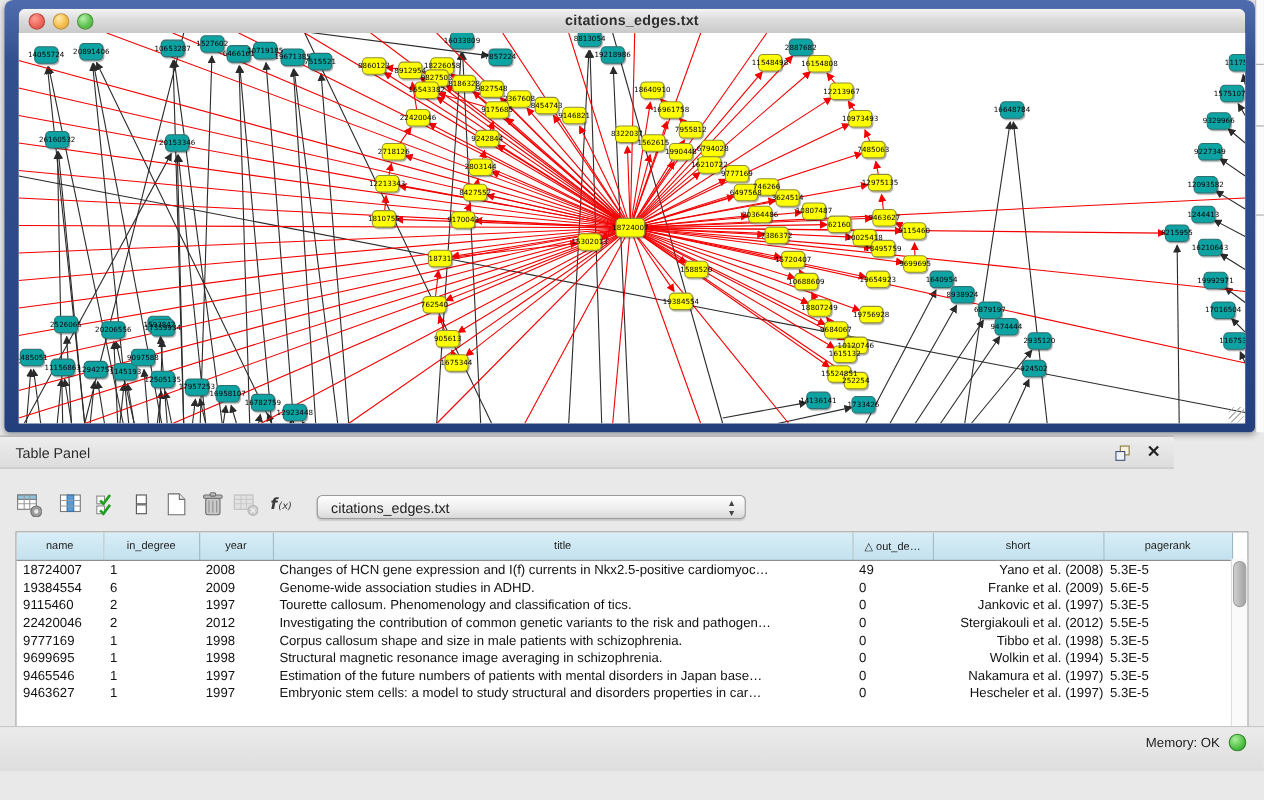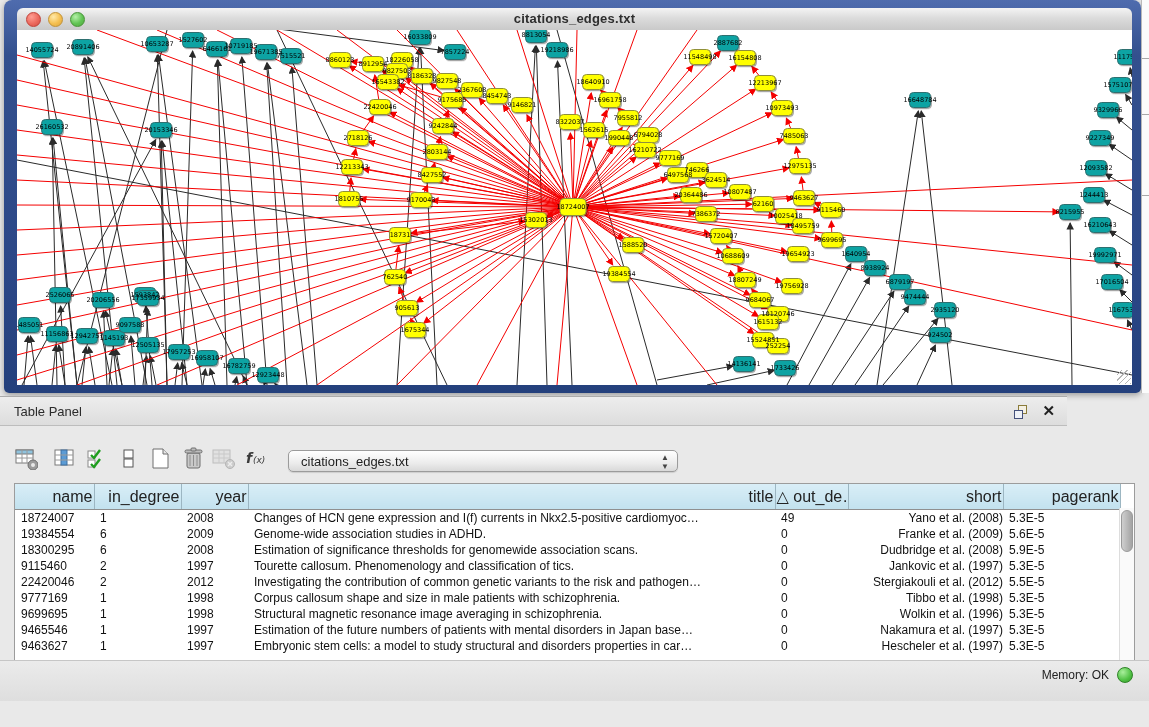--- a/index.html
+++ b/index.html
@@ -36,21 +36,21 @@
     border:1px solid #9b9b9b;border-radius:5px;background:linear-gradient(180deg,#ffffff,#ececec 60%,#d9d9d9);
     box-shadow:0 1px 1px rgba(0,0,0,.12);}
   .combo-text{position:absolute;left:12px;top:3px;font-size:13px;color:#1e1e1e;}
   .combo-arrows{position:absolute;right:8px;top:2px;font-size:8px;line-height:9px;color:#444;text-align:center;}
   
   .table-wrap{position:absolute;left:14px;top:56px;width:1121px;height:188px;box-sizing:border-box;
     background:#fff;border:1px solid #9c9c9c;overflow:hidden;}
   table.grid{border-collapse:collapse;table-layout:fixed;width:1105px;}
   table.grid th{height:23px;background:linear-gradient(180deg,#d9eef7,#c2e1ee);
     border-right:1px solid #9cb6c2;border-bottom:1px solid #8f8f8f;
-    font-size:16px;font-weight:normal;color:#222;text-align:right;overflow:hidden;white-space:nowrap;}
+    font-size:10px;font-weight:normal;color:#222;text-align:center;overflow:hidden;white-space:nowrap;}
   table.grid td{height:16px;font-size:12px;color:#111;padding:0 0 0 6px;
     overflow:hidden;white-space:nowrap;text-overflow:ellipsis;}
   td.center{text-align:right;padding:0;}
   .vscroll{position:absolute;right:0;top:24px;bottom:0;width:14px;background:#fafafa;border-left:1px solid #dddddd;}
   .vthumb{position:absolute;left:1px;top:2px;width:10px;height:40px;border-radius:6px;
     background:linear-gradient(90deg,#cfcfcf,#a3a3a3);border:1px solid #9a9a9a;}
   
   .seg{position:absolute;left:427px;top:246px;height:22px;display:flex;
     border:1px solid #8d8d8d;border-radius:6px;overflow:hidden;background:linear-gradient(180deg,#fdfdfd,#e6e6e6);
     box-shadow:0 1px 1px rgba(0,0,0,.15);}
@@ -643,29 +643,20 @@
             <tr>
               <td>19384554</td>
               <td>6</td>
               <td>2009</td>
               <td>Genome-wide association studies in ADHD.</td>
               <td>0</td>
               <td class="center">Franke et al. (2009)</td>
               <td>5.6E-5</td>
             </tr>
             <tr>
-              <td>18300295</td>
-              <td>6</td>
-              <td>2008</td>
-              <td>Estimation of significance thresholds for genomewide association scans.</td>
-              <td>0</td>
-              <td class="center">Dudbridge et al. (2008)</td>
-              <td>5.9E-5</td>
-            </tr>
-            <tr>
               <td>9115460</td>
               <td>2</td>
               <td>1997</td>
               <td>Tourette callosum. Phenomenology and classification of tics.</td>
               <td>0</td>
               <td class="center">Jankovic et al. (1997)</td>
               <td>5.3E-5</td>
             </tr>
             <tr>
               <td>22420046</td>
@@ -684,21 +675,21 @@
               <td>0</td>
               <td class="center">Tibbo et al. (1998)</td>
               <td>5.3E-5</td>
             </tr>
             <tr>
               <td>9699695</td>
               <td>1</td>
               <td>1998</td>
               <td>Structural magnetic resonance image averaging in schizophrenia.</td>
               <td>0</td>
-              <td class="center">Wolkin et al. (1996)</td>
+              <td class="center">Wolkin et al. (1994)</td>
               <td>5.3E-5</td>
             </tr>
             <tr>
               <td>9465546</td>
               <td>1</td>
               <td>1997</td>
               <td>Estimation of the future numbers of patients with mental disorders in Japan base…</td>
               <td>0</td>
               <td class="center">Nakamura et al. (1997)</td>
               <td>5.3E-5</td>

